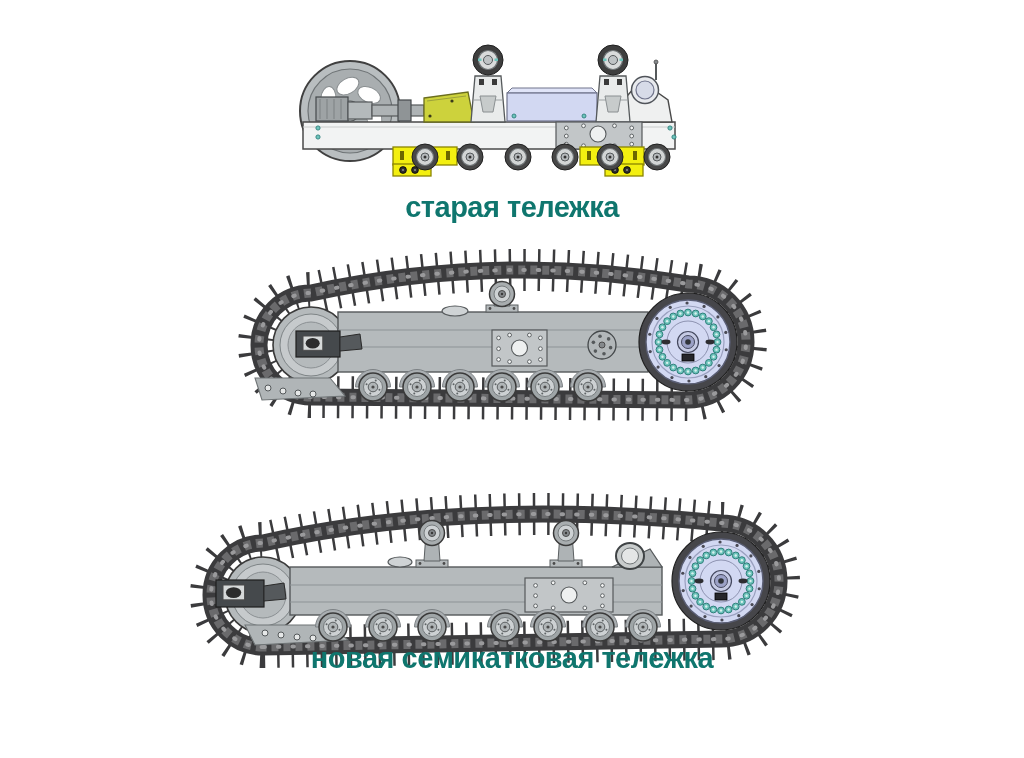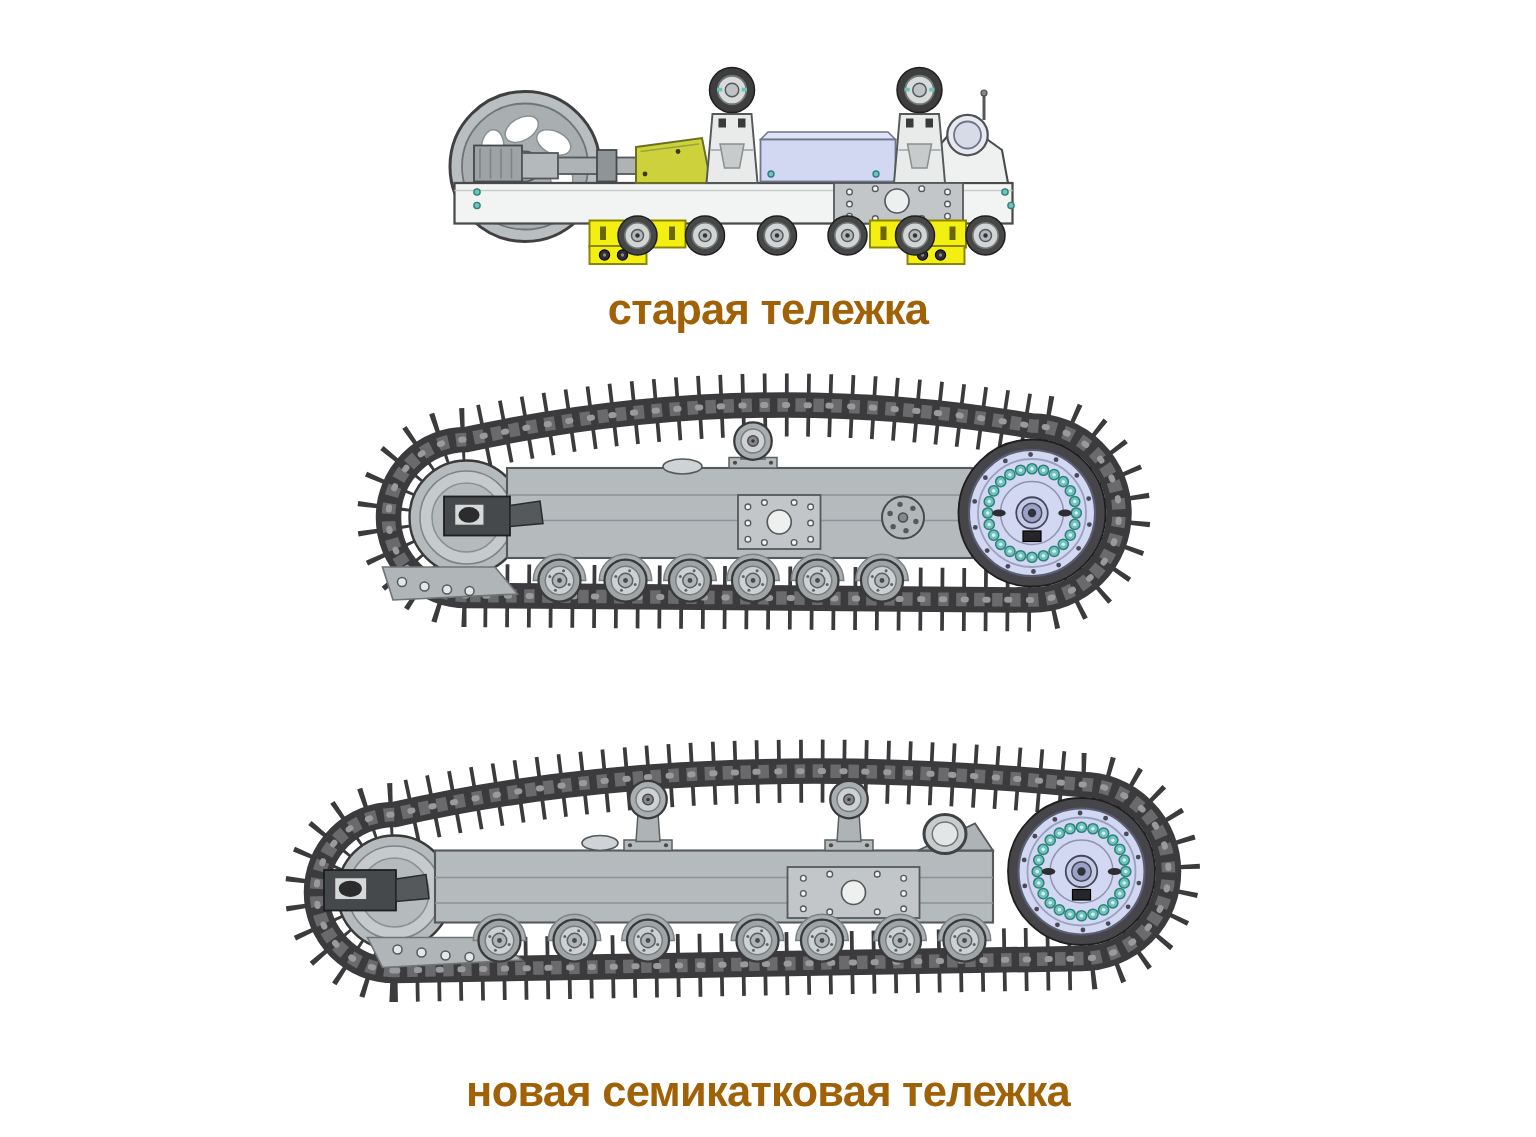--- a/index.html
+++ b/index.html
@@ -1,20 +1,20 @@
 <!DOCTYPE html>
 <html><head>
 <meta charset="utf-8">
 <style>
   html,body{margin:0;padding:0;background:#ffffff;}
   #stage{position:relative;width:1024px;height:758px;background:#ffffff;overflow:hidden;
          font-family:"Liberation Sans","DejaVu Sans",sans-serif;}
   .fig-svg{position:absolute;}
   .caption{position:absolute;left:0;width:1024px;text-align:center;
-           font-weight:bold;font-size:29px;letter-spacing:-0.5px;color:#a16207;}
+           font-weight:bold;font-size:29px;letter-spacing:-0.5px;color:#0f766e;}
 </style>
 </head>
 <body>
 
 <div id="stage">
   <svg class="fig-svg" id="svg-fig0" style="left:270px;top:20px" width="440" height="168" viewBox="270 20 440 168">
       <g>
         <g>
           <circle cx="350" cy="111" r="50" fill="#b9bec0" stroke="#404040" stroke-width="2"></circle>
           <circle cx="350" cy="111" r="42" fill="#a9aeb0" stroke="#6f7476" stroke-width="1.2"></circle>
@@ -588,14 +588,14 @@
           <circle cx="721" cy="581" r="21" fill="none" stroke="#8d92b0" stroke-width="1"></circle>
           <ellipse cx="699" cy="581" rx="4.5" ry="2.4" fill="#2e2e32"></ellipse>
           <ellipse cx="743" cy="581" rx="4.5" ry="2.4" fill="#2e2e32"></ellipse>
           <circle cx="721" cy="581" r="10.5" fill="#c5cae4" stroke="#44485e" stroke-width="1.2"></circle>
           <circle cx="721" cy="581" r="6.5" fill="#9ba1c6" stroke="#44485e" stroke-width="1"></circle>
           <circle cx="721" cy="581" r="2.8" fill="#30343a" stroke="none" stroke-width="0"></circle>
           <rect x="715" y="593" width="12" height="7" fill="#26262a" stroke="#000" stroke-width="0.8"></rect>
         </g>
       </g>
     </svg>
-  <div class="caption" style="top:712px">новая семикатковая тележка</div>
+  <div class="caption" style="top:642px">новая семикатковая тележка</div>
 </div>
 
 </body></html>

